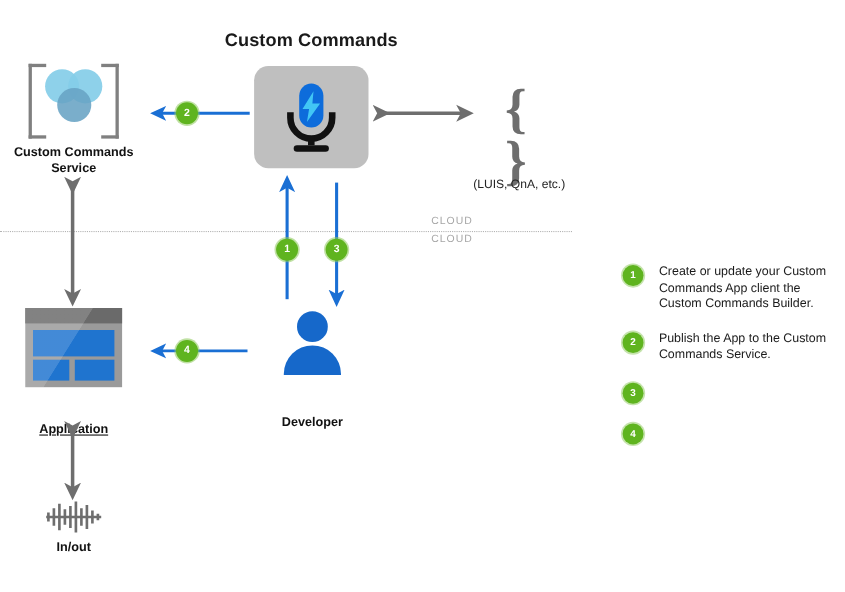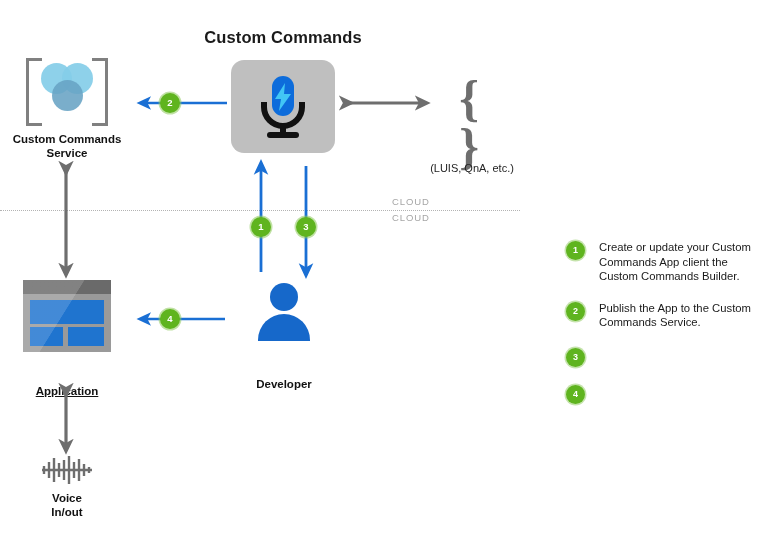--- a/index.html
+++ b/index.html
@@ -258,21 +258,20 @@
       <line x1="24" y1="5" x2="24" y2="25"></line>
       <line x1="29" y1="1" x2="29" y2="29"></line>
       <line x1="34" y1="7" x2="34" y2="23"></line>
       <line x1="39" y1="4" x2="39" y2="26"></line>
       <line x1="44" y1="9" x2="44" y2="21"></line>
       <line x1="49" y1="12" x2="49" y2="18"></line>
       <line x1="2" y1="15" x2="52" y2="15"></line>
     </g>
   </svg>
   <div class="abs node-label" style="left:0px; top:492px; width:134px;">
-    <div>Voice</div>
     <div>In/out</div>
   </div>
 
   <svg class="abs" id="arrow-layer" viewBox="0 0 768 538">
     <defs>
       <marker id="blue-head" markerWidth="6" markerHeight="6" refX="3.1" refY="3" orient="auto" markerUnits="strokeWidth">
         <path d="M0,0.4 L5.6,3 L0,5.6 L1.4,3 Z" fill="#1a6fd4"></path>
       </marker>
       <marker id="gray-head" markerWidth="5.4" markerHeight="5.4" refX="2.9" refY="2.7" orient="auto" markerUnits="strokeWidth">
         <path d="M0,0.3 L5,2.7 L0,5.1 L1.3,2.7 Z" fill="#6e6e6e"></path>

